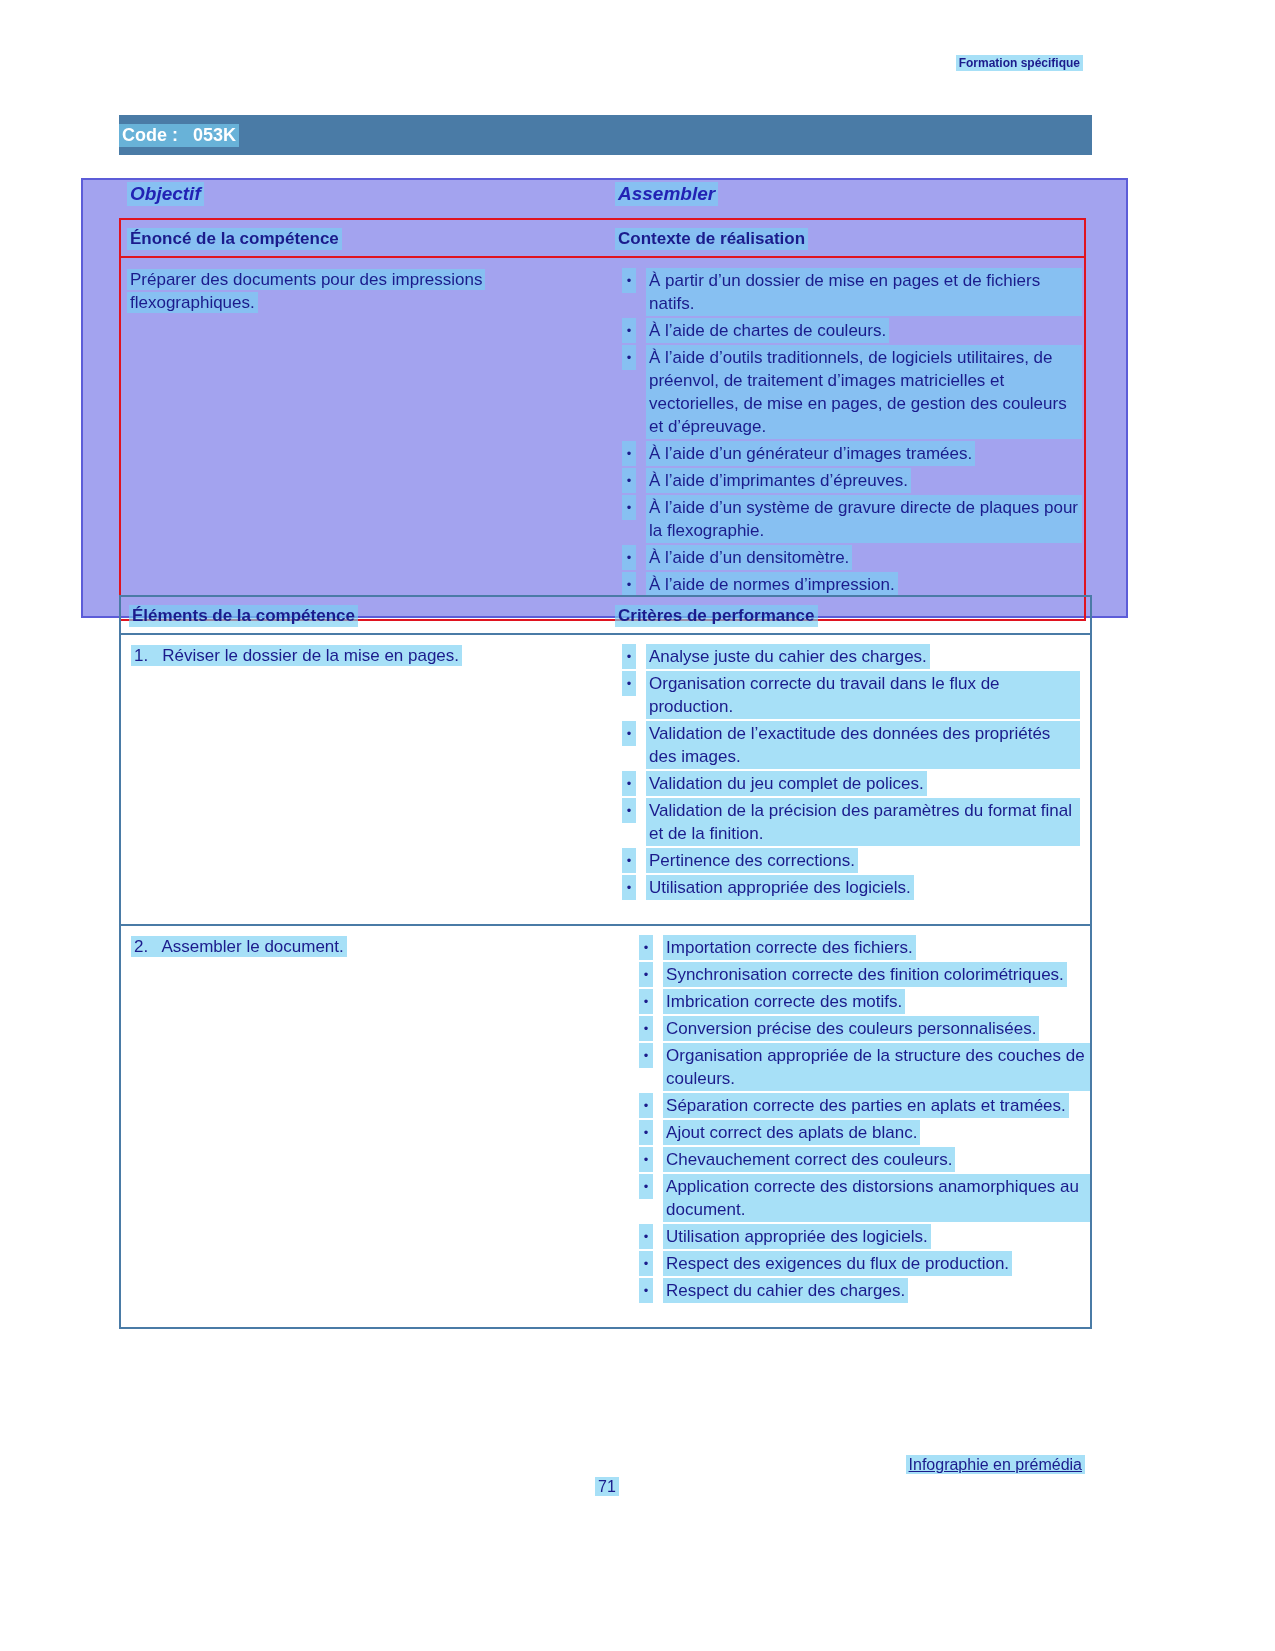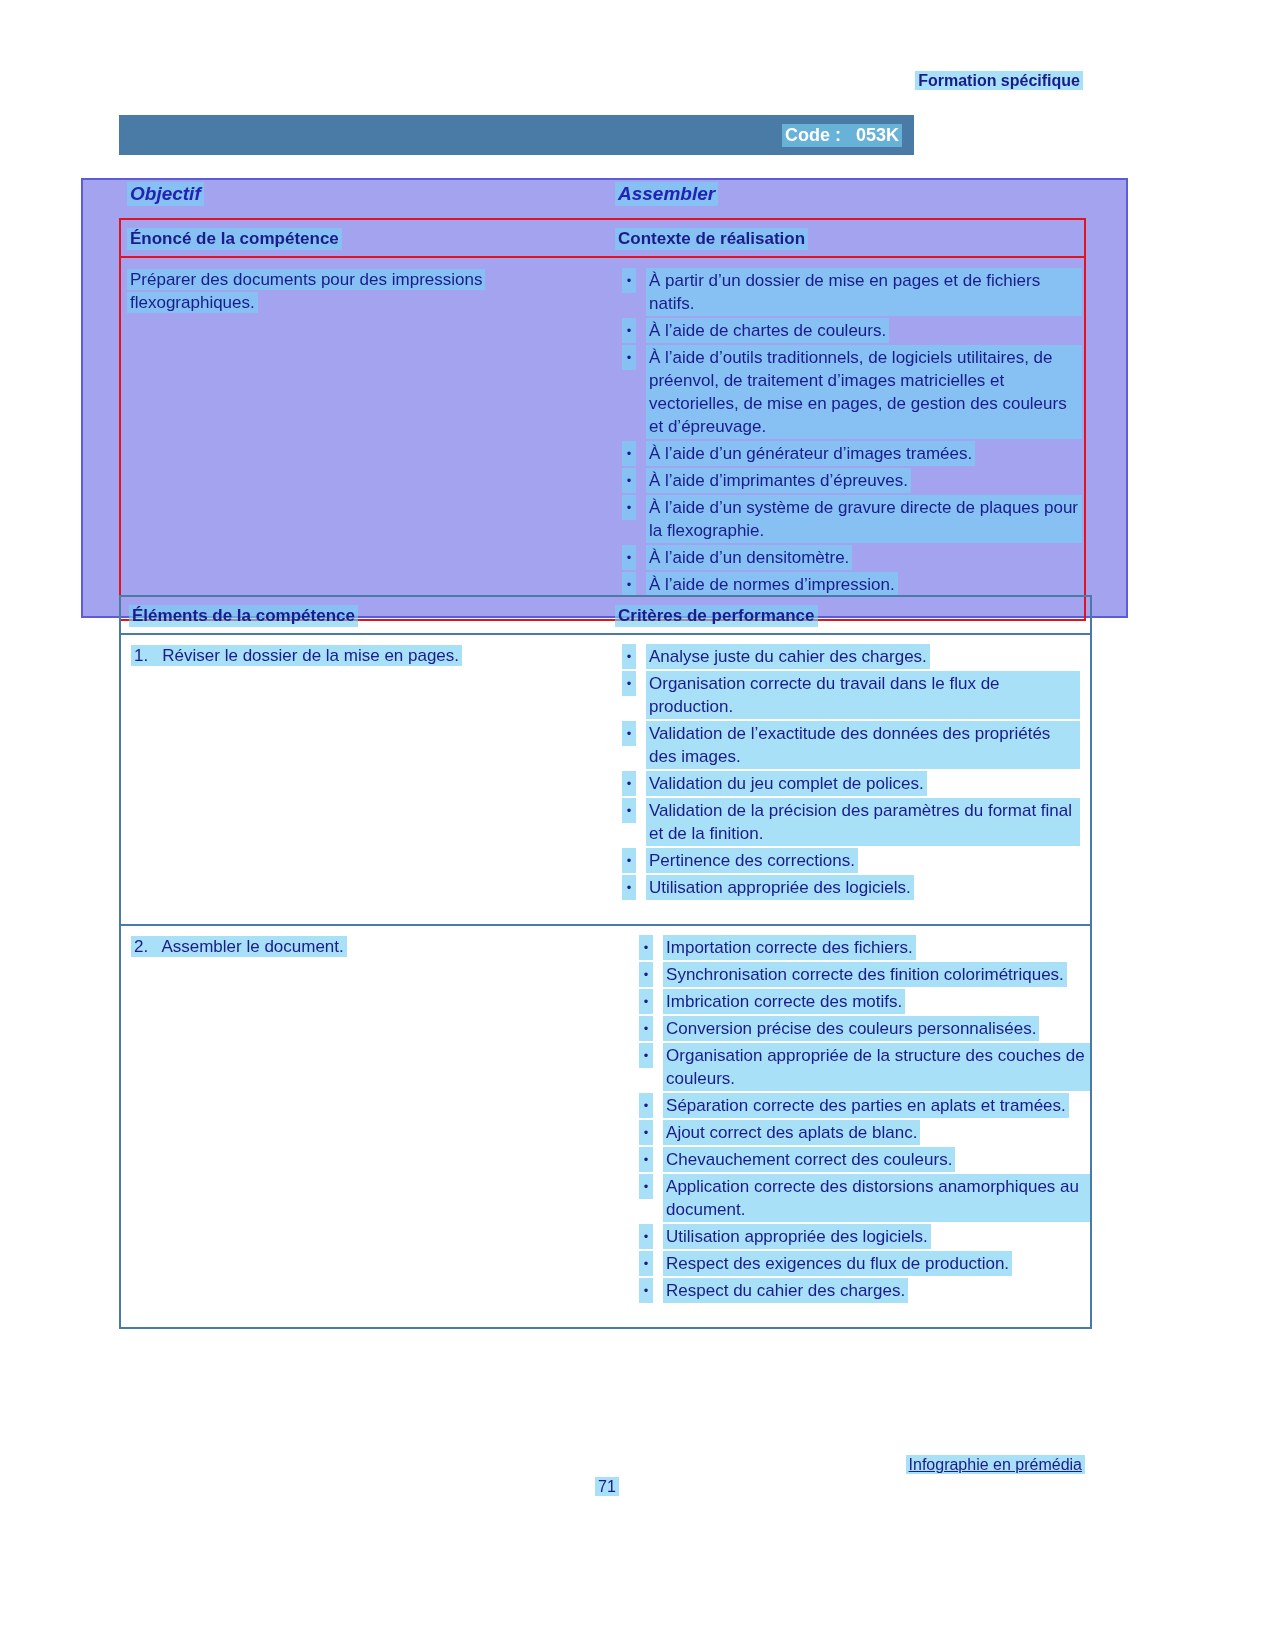--- a/index.html
+++ b/index.html
@@ -16,29 +16,29 @@
   
   .hl {
     background: rgba(120, 208, 242, 0.65);
     box-decoration-break: clone;
     -webkit-box-decoration-break: clone;
     padding: 1px 3px;
   }
   .pre { white-space: pre-wrap; }
 
   .top-label {
-    position: absolute; top: 72px; right: 192px;
-    font-size: 16px; font-weight: bold; color: #1b1b8c;
+    position: absolute; top: 56px; right: 192px;
+    font-size: 12px; font-weight: bold; color: #1b1b8c;
   }
 
   .code-bar {
     position: absolute; left: 119px; top: 115px;
-    width: 795px; height: 40px;
+    width: 973px; height: 40px;
     background: #4a7ba6;
-    display: flex; align-items: center; justify-content: flex-end;
+    display: flex; align-items: center; 
     padding-right: 12px;
   }
   .code-text { color: #ffffff; font-weight: bold; font-size: 18px; white-space: pre; }
 
   
   .panel {
     position: absolute; left: 81px; top: 178px;
     width: 1047px; height: 440px;
     background: #a3a3ef;
     border: 2px solid #5c5cd8;

